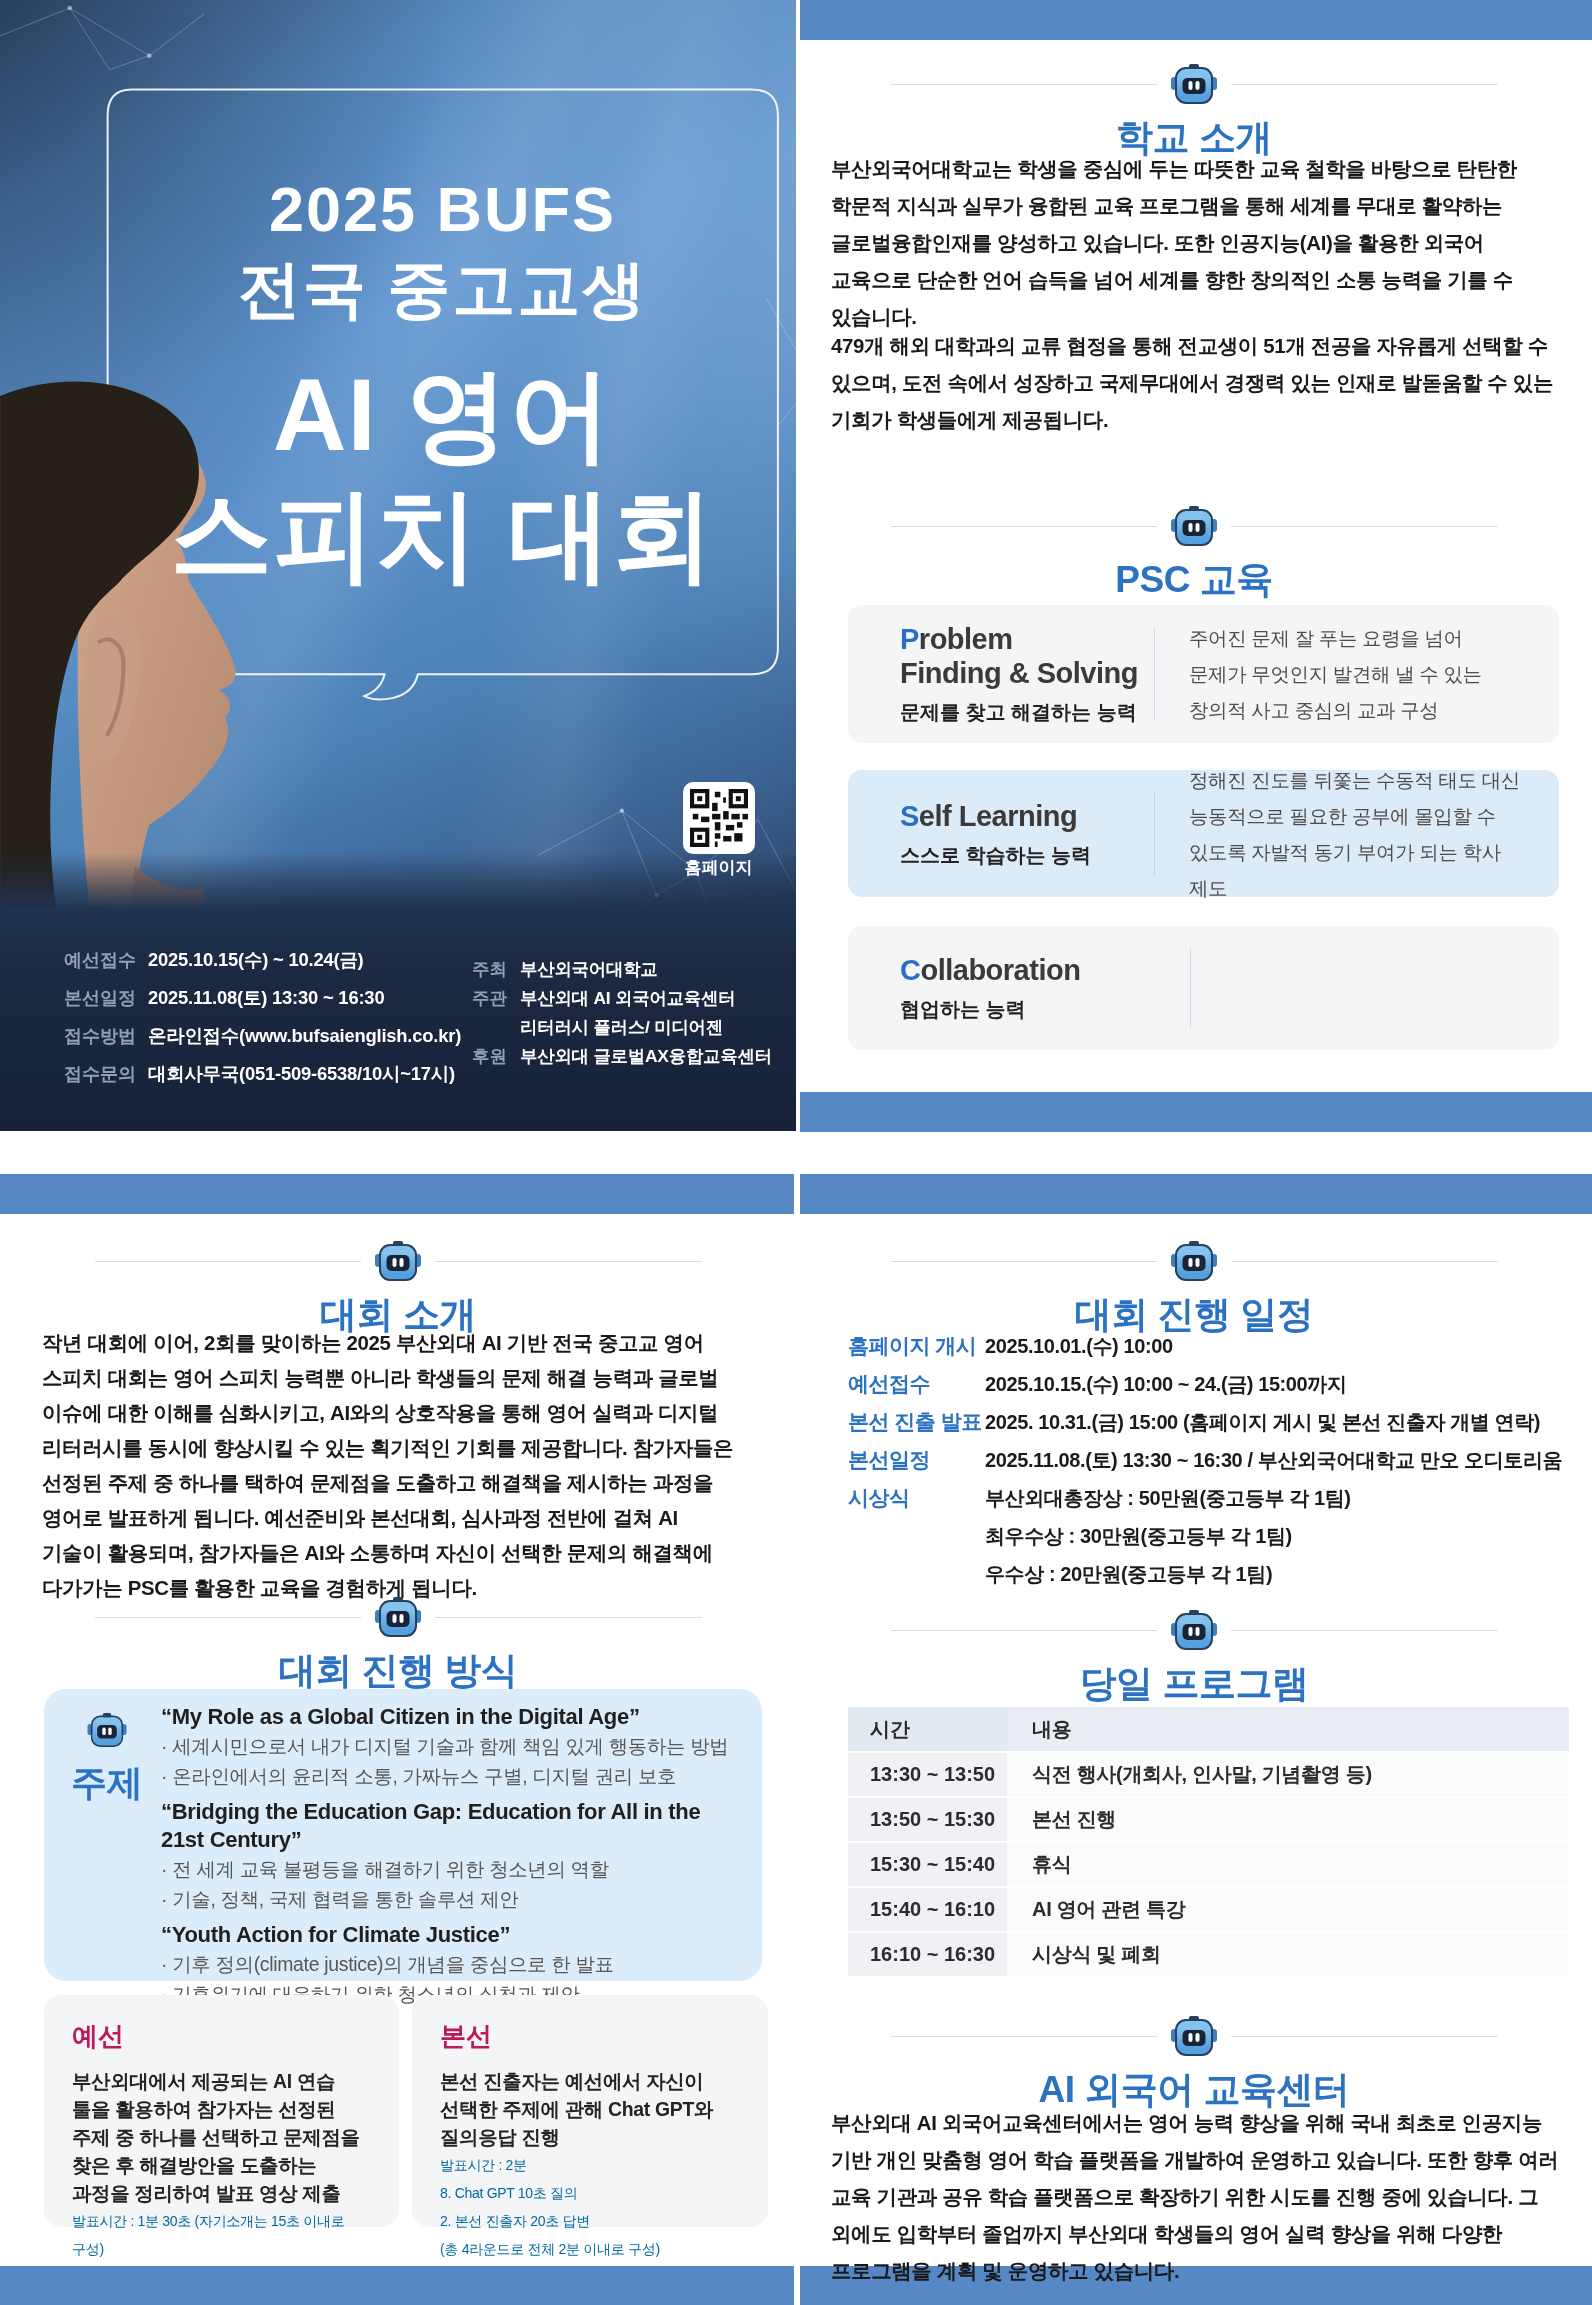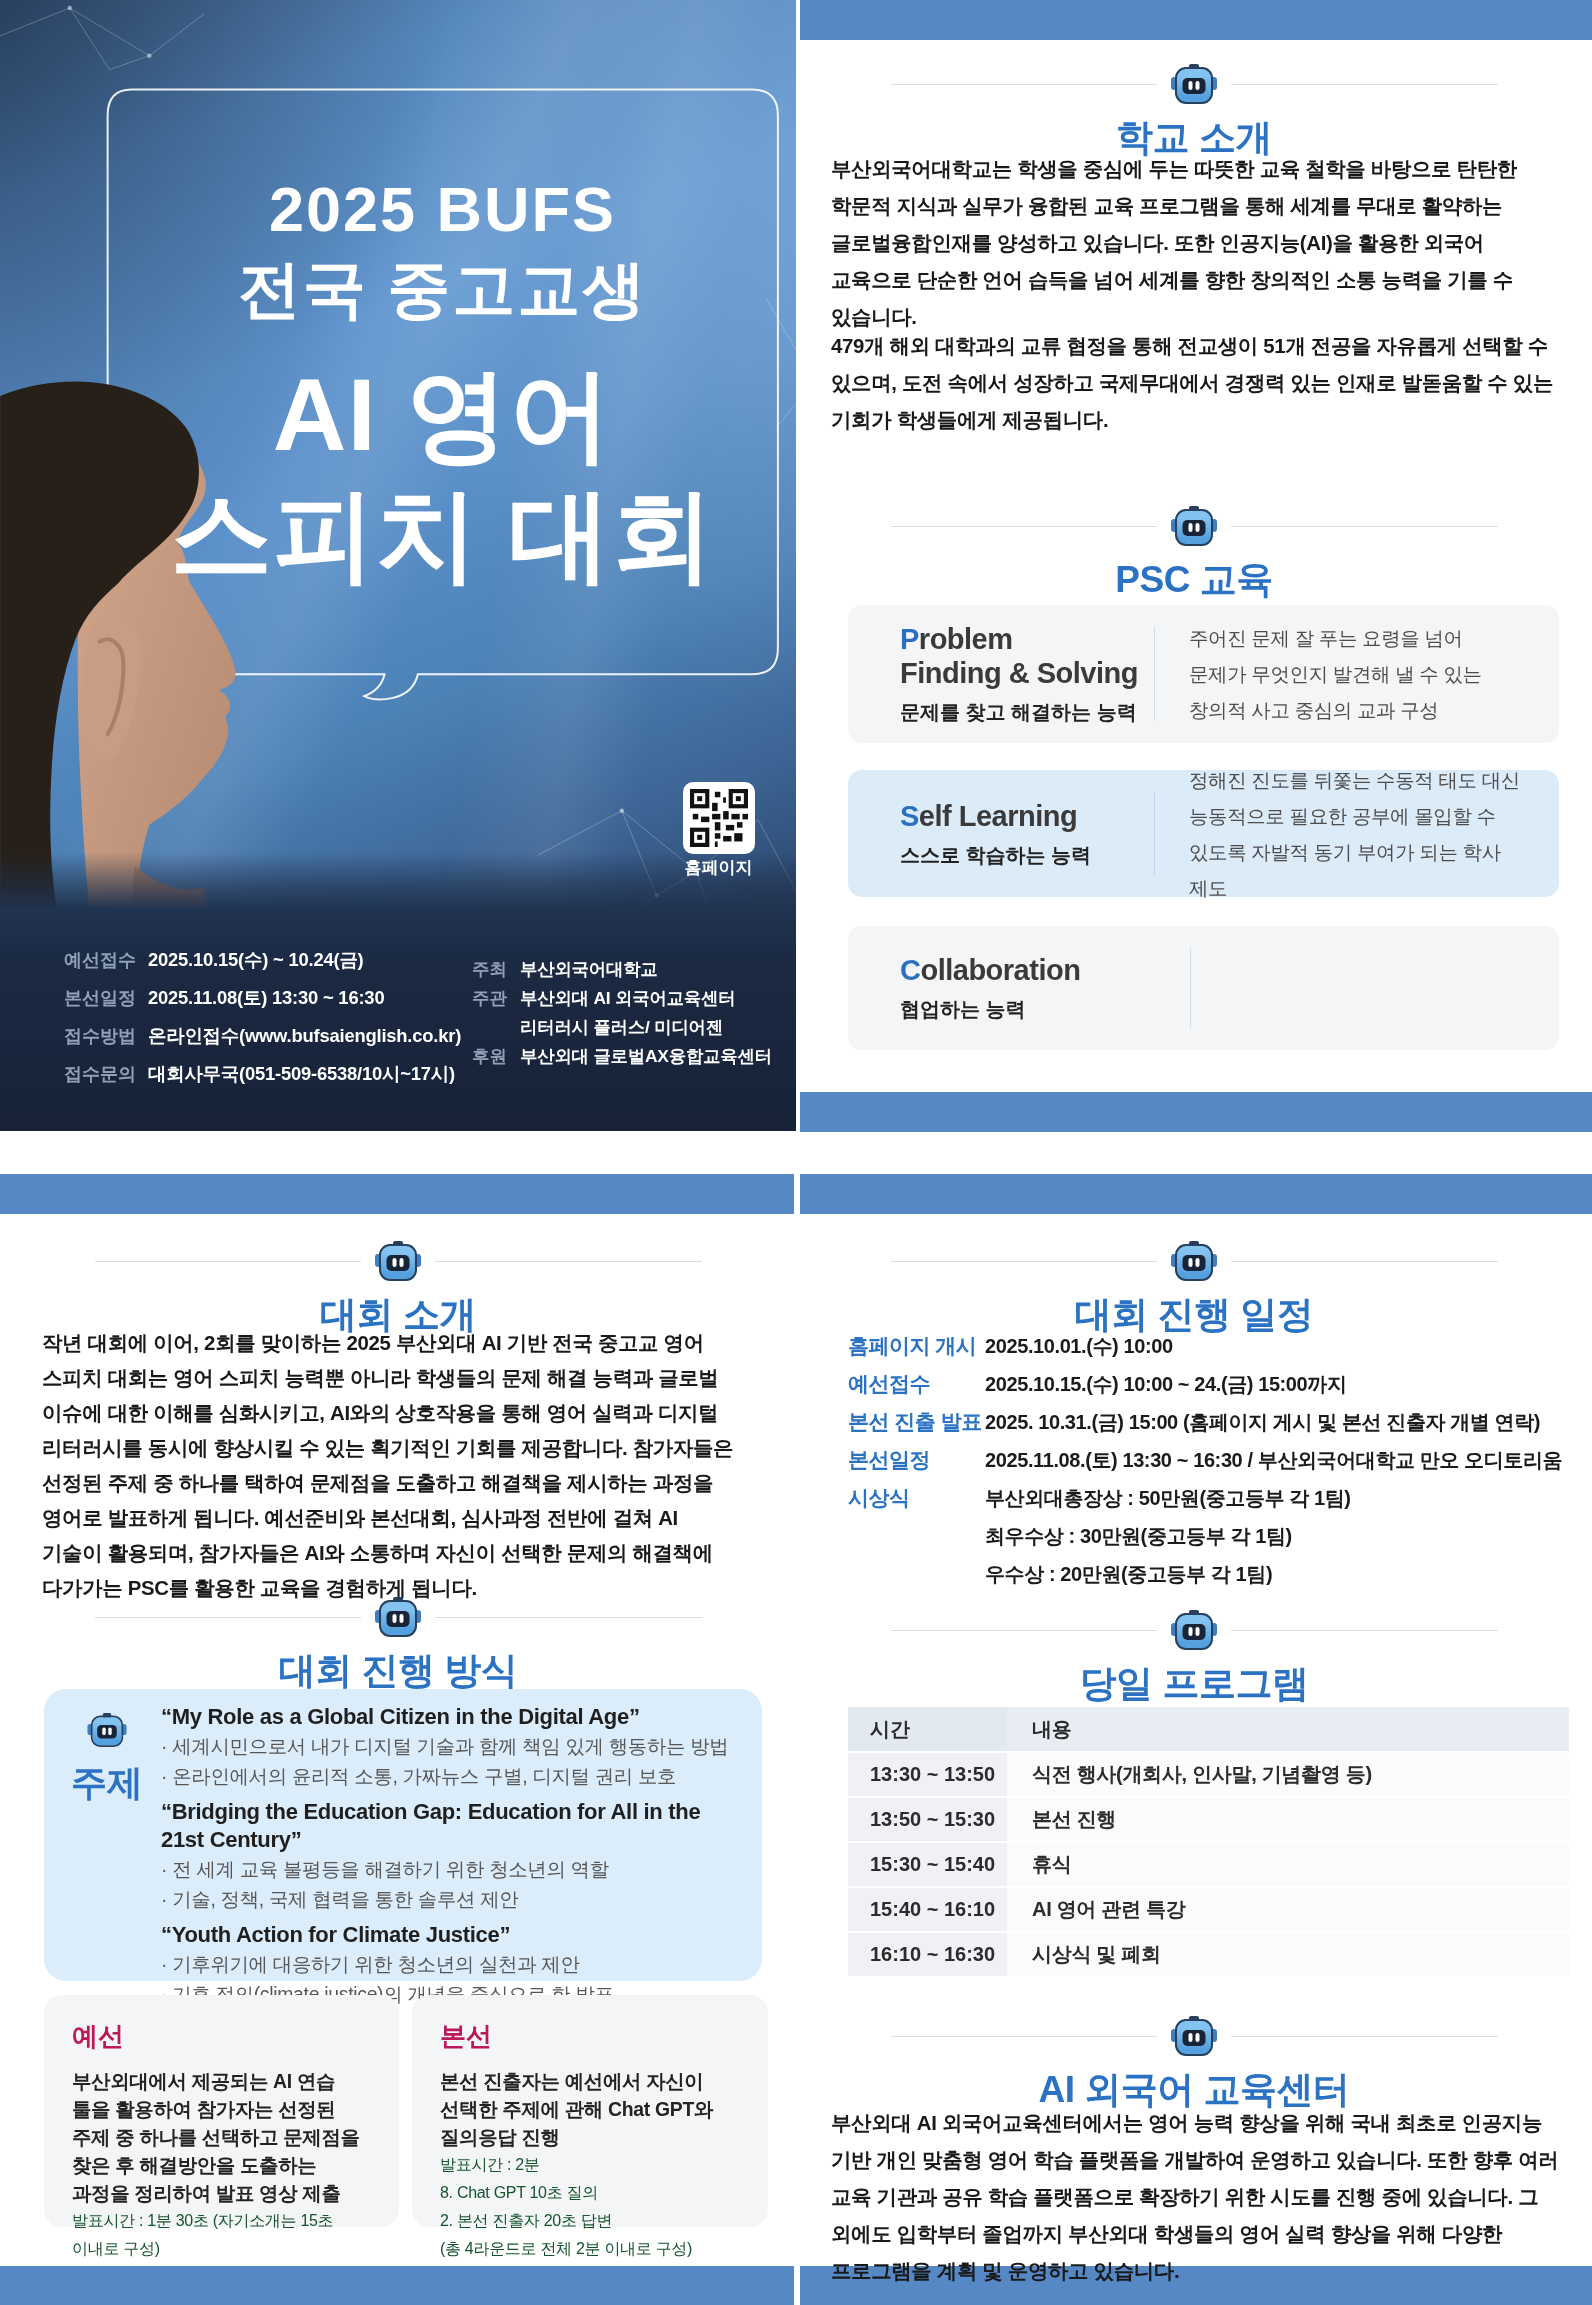--- a/index.html
+++ b/index.html
@@ -84,21 +84,21 @@
   .topic-side .caption{margin-top:6px;font-size:36px;font-weight:800;color:#2b72c3;}
   .topics{position:absolute;left:117px;top:14px;right:18px;}
   .topic-h{font-size:22px;font-weight:800;color:#1f1f1f;line-height:28px;margin-top:7px;letter-spacing:-0.3px;}
   .topic-h:first-child{margin-top:0;}
   .topic-b{font-size:19.4px;font-weight:500;color:#575757;line-height:30px;letter-spacing:-0.3px;}
   .round-card{position:absolute;top:781px;height:232px;background:#f4f5f7;border-radius:18px;padding:24px 28px;
               box-sizing:border-box;}
   #card-prelim{left:44px;width:355px;} #card-final{left:412px;width:356px;}
   .rc-title{font-size:26px;font-weight:800;color:#be185d;}
   .rc-body{margin-top:13px;font-size:19.4px;font-weight:700;color:#232323;line-height:28px;word-break:keep-all;letter-spacing:-0.3px;}
-  .rc-note{font-size:16px;font-weight:500;color:#14532d;line-height:28px;word-break:keep-all;letter-spacing:-0.3px;}
+  .rc-note{font-size:14px;font-weight:500;color:#0369a1;line-height:28px;word-break:keep-all;letter-spacing:-0.3px;}
   
   #bottom-right{position:absolute;left:796px;top:1214px;width:796px;height:1092px;}
   .sched{position:absolute;left:52px;top:113px;}
   .sched .srow{display:flex;line-height:38px;}
   .sched .slbl{width:137px;color:#2b72c3;font-size:21px;font-weight:800;letter-spacing:-0.5px;}
   .sched .sval{color:#1b1b1b;font-size:20px;font-weight:600;letter-spacing:-0.4px;}
   .table{position:absolute;left:52px;top:493px;width:721px;}
   .t-row{display:flex;height:43px;margin-top:2px;}
   .t-row.head{height:44px;margin-top:0;}
   .t-c1{width:159px;background:#eff1f4;display:flex;align-items:center;padding-left:22px;box-sizing:border-box;
@@ -384,22 +384,22 @@
         <div class="caption">주제</div>
       </div>
       <div class="topics">
         <div class="topic-h">“My Role as a Global Citizen in the Digital Age”</div>
         <div class="topic-b">· 세계시민으로서 내가 디지털 기술과 함께 책임 있게 행동하는 방법</div>
         <div class="topic-b">· 온라인에서의 윤리적 소통, 가짜뉴스 구별, 디지털 권리 보호</div>
         <div class="topic-h">“Bridging the Education Gap: Education for All in the 21st Century”</div>
         <div class="topic-b">· 전 세계 교육 불평등을 해결하기 위한 청소년의 역할</div>
         <div class="topic-b">· 기술, 정책, 국제 협력을 통한 솔루션 제안</div>
         <div class="topic-h">“Youth Action for Climate Justice”</div>
+        <div class="topic-b">· 기후 정의(climate justice)의 개념을 중심으로 한 발표</div>
         <div class="topic-b">· 기후위기에 대응하기 위한 청소년의 실천과 제안</div>
-        <div class="topic-b">· 기후 정의(climate justice)의 개념을 중심으로 한 발표</div>
       </div>
     </div>
 
     <div id="card-prelim" class="round-card">
       <div class="rc-title">예선</div>
       <div class="rc-body">부산외대에서 제공되는 AI 연습 툴을 활용하여 참가자는 선정된 주제 중 하나를 선택하고 문제점을 찾은 후 해결방안을 도출하는 과정을 정리하여 발표 영상 제출</div>
       <div class="rc-note">발표시간 : 1분 30초 (자기소개는 15초 이내로 구성)</div>
     </div>
 
     <div id="card-final" class="round-card">

